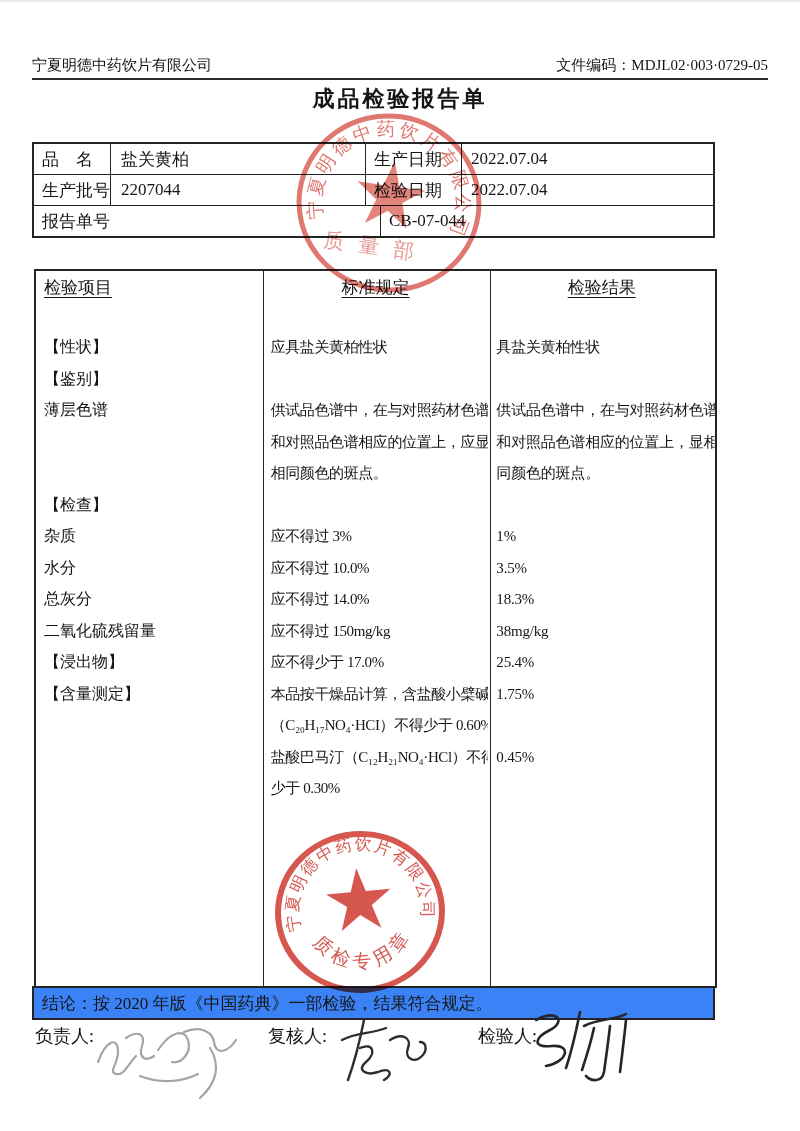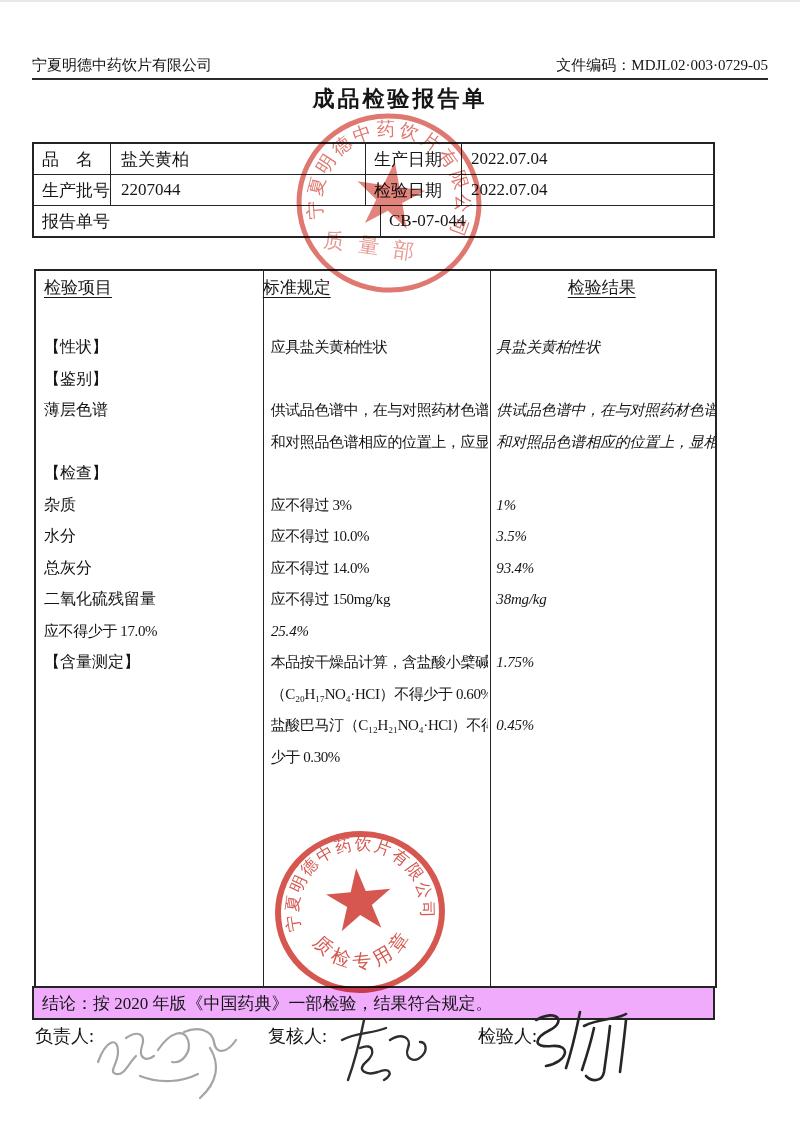--- a/index.html
+++ b/index.html
@@ -22,33 +22,33 @@
   .ic-v2{flex:1;padding-left:9px;}
   .ic-span{width:347px;padding-left:8px;border-right:1px solid #242424;}
   .ic-rest{flex:1;padding-left:8px;}
   
   .main-table{position:absolute;left:34px;top:267px;width:683px;height:719px;
               border:2px solid #242424;box-sizing:border-box;padding-top:5px;}
   .vline{position:absolute;top:0;bottom:0;width:1px;background:#242424;}
   .vline1{left:227px;} .vline2{left:454px;}
   .mt-headers{display:flex;height:26px;font-size:17px;}
   .mh1{width:228px;padding-left:8px;box-sizing:border-box;}
-  .mh2{width:227px;text-align:left;}
+  .mh2{width:227px;text-align:center;}
   .mh3{width:228px;text-align:center;}
   .mt-headers span{text-decoration:underline;text-underline-offset:4px;}
   .mt-lines{margin-top:30px;}
   .mt-line{display:flex;height:31.5px;align-items:center;font-size:15px;letter-spacing:-0.2px;}
   .lc{box-sizing:border-box;overflow:hidden;white-space:nowrap;}
   .lc1{width:228px;padding-left:8px;font-size:16px;letter-spacing:0;}
   .lc2{width:227px;padding-left:8px;letter-spacing:-0.4px;}
-  .lc3{width:228px;padding-left:8px;font-style:italic;}
+  .lc3{width:228px;padding-left:8px;}
   
   .conclusion-box{position:absolute;left:32px;top:984px;width:683px;height:34px;
                   border:2px solid #242424;box-sizing:border-box;display:flex;align-items:center;
-                  padding-left:8px;font-size:17px;background:#f0abfc;}
+                  padding-left:8px;font-size:17px;background:#3b82f6;}
   
   .sig-label{position:absolute;top:1022px;font-size:18px;}
   .sig-label.s1{left:35px;} .sig-label.s2{left:268px;} .sig-label.s3{left:478px;}
   .sig-svg{position:absolute;}
   
   .stamp{position:absolute;mix-blend-mode:multiply;pointer-events:none;}
   .stamp-top{left:292px;top:106px;opacity:0.82;}
   .stamp-bottom{left:270px;top:824px;opacity:0.88;}
 </style>
 </head>
@@ -108,20 +108,25 @@
       <div class="lc lc2">供试品色谱中，在与对照药材色谱</div>
       <div class="lc lc3">供试品色谱中，在与对照药材色谱</div>
     </div>
 
     <div class="mt-line">
       <div class="lc lc1"></div>
       <div class="lc lc2">和对照品色谱相应的位置上，应显</div>
       <div class="lc lc3">和对照品色谱相应的位置上，显相</div>
     </div>
 
+    <div class="mt-line">
+      <div class="lc lc1"></div>
+      <div class="lc lc2">相同颜色的斑点。</div>
+      <div class="lc lc3">同颜色的斑点。</div>
+    </div>
 
     <div class="mt-line">
       <div class="lc lc1">【检查】</div>
       <div class="lc lc2"></div>
       <div class="lc lc3"></div>
     </div>
 
     <div class="mt-line">
       <div class="lc lc1">杂质</div>
       <div class="lc lc2">应不得过 3%</div>
@@ -130,30 +135,31 @@
 
     <div class="mt-line">
       <div class="lc lc1">水分</div>
       <div class="lc lc2">应不得过 10.0%</div>
       <div class="lc lc3">3.5%</div>
     </div>
 
     <div class="mt-line">
       <div class="lc lc1">总灰分</div>
       <div class="lc lc2">应不得过 14.0%</div>
-      <div class="lc lc3">93.4%</div>
+      <div class="lc lc3">18.3%</div>
     </div>
 
     <div class="mt-line">
       <div class="lc lc1">二氧化硫残留量</div>
       <div class="lc lc2">应不得过 150mg/kg</div>
       <div class="lc lc3">38mg/kg</div>
     </div>
 
     <div class="mt-line">
+      <div class="lc lc1">【浸出物】</div>
       <div class="lc lc2">应不得少于 17.0%</div>
       <div class="lc lc3">25.4%</div>
     </div>
 
     <div class="mt-line">
       <div class="lc lc1">【含量测定】</div>
       <div class="lc lc2">本品按干燥品计算，含盐酸小檗碱</div>
       <div class="lc lc3">1.75%</div>
     </div>
 

